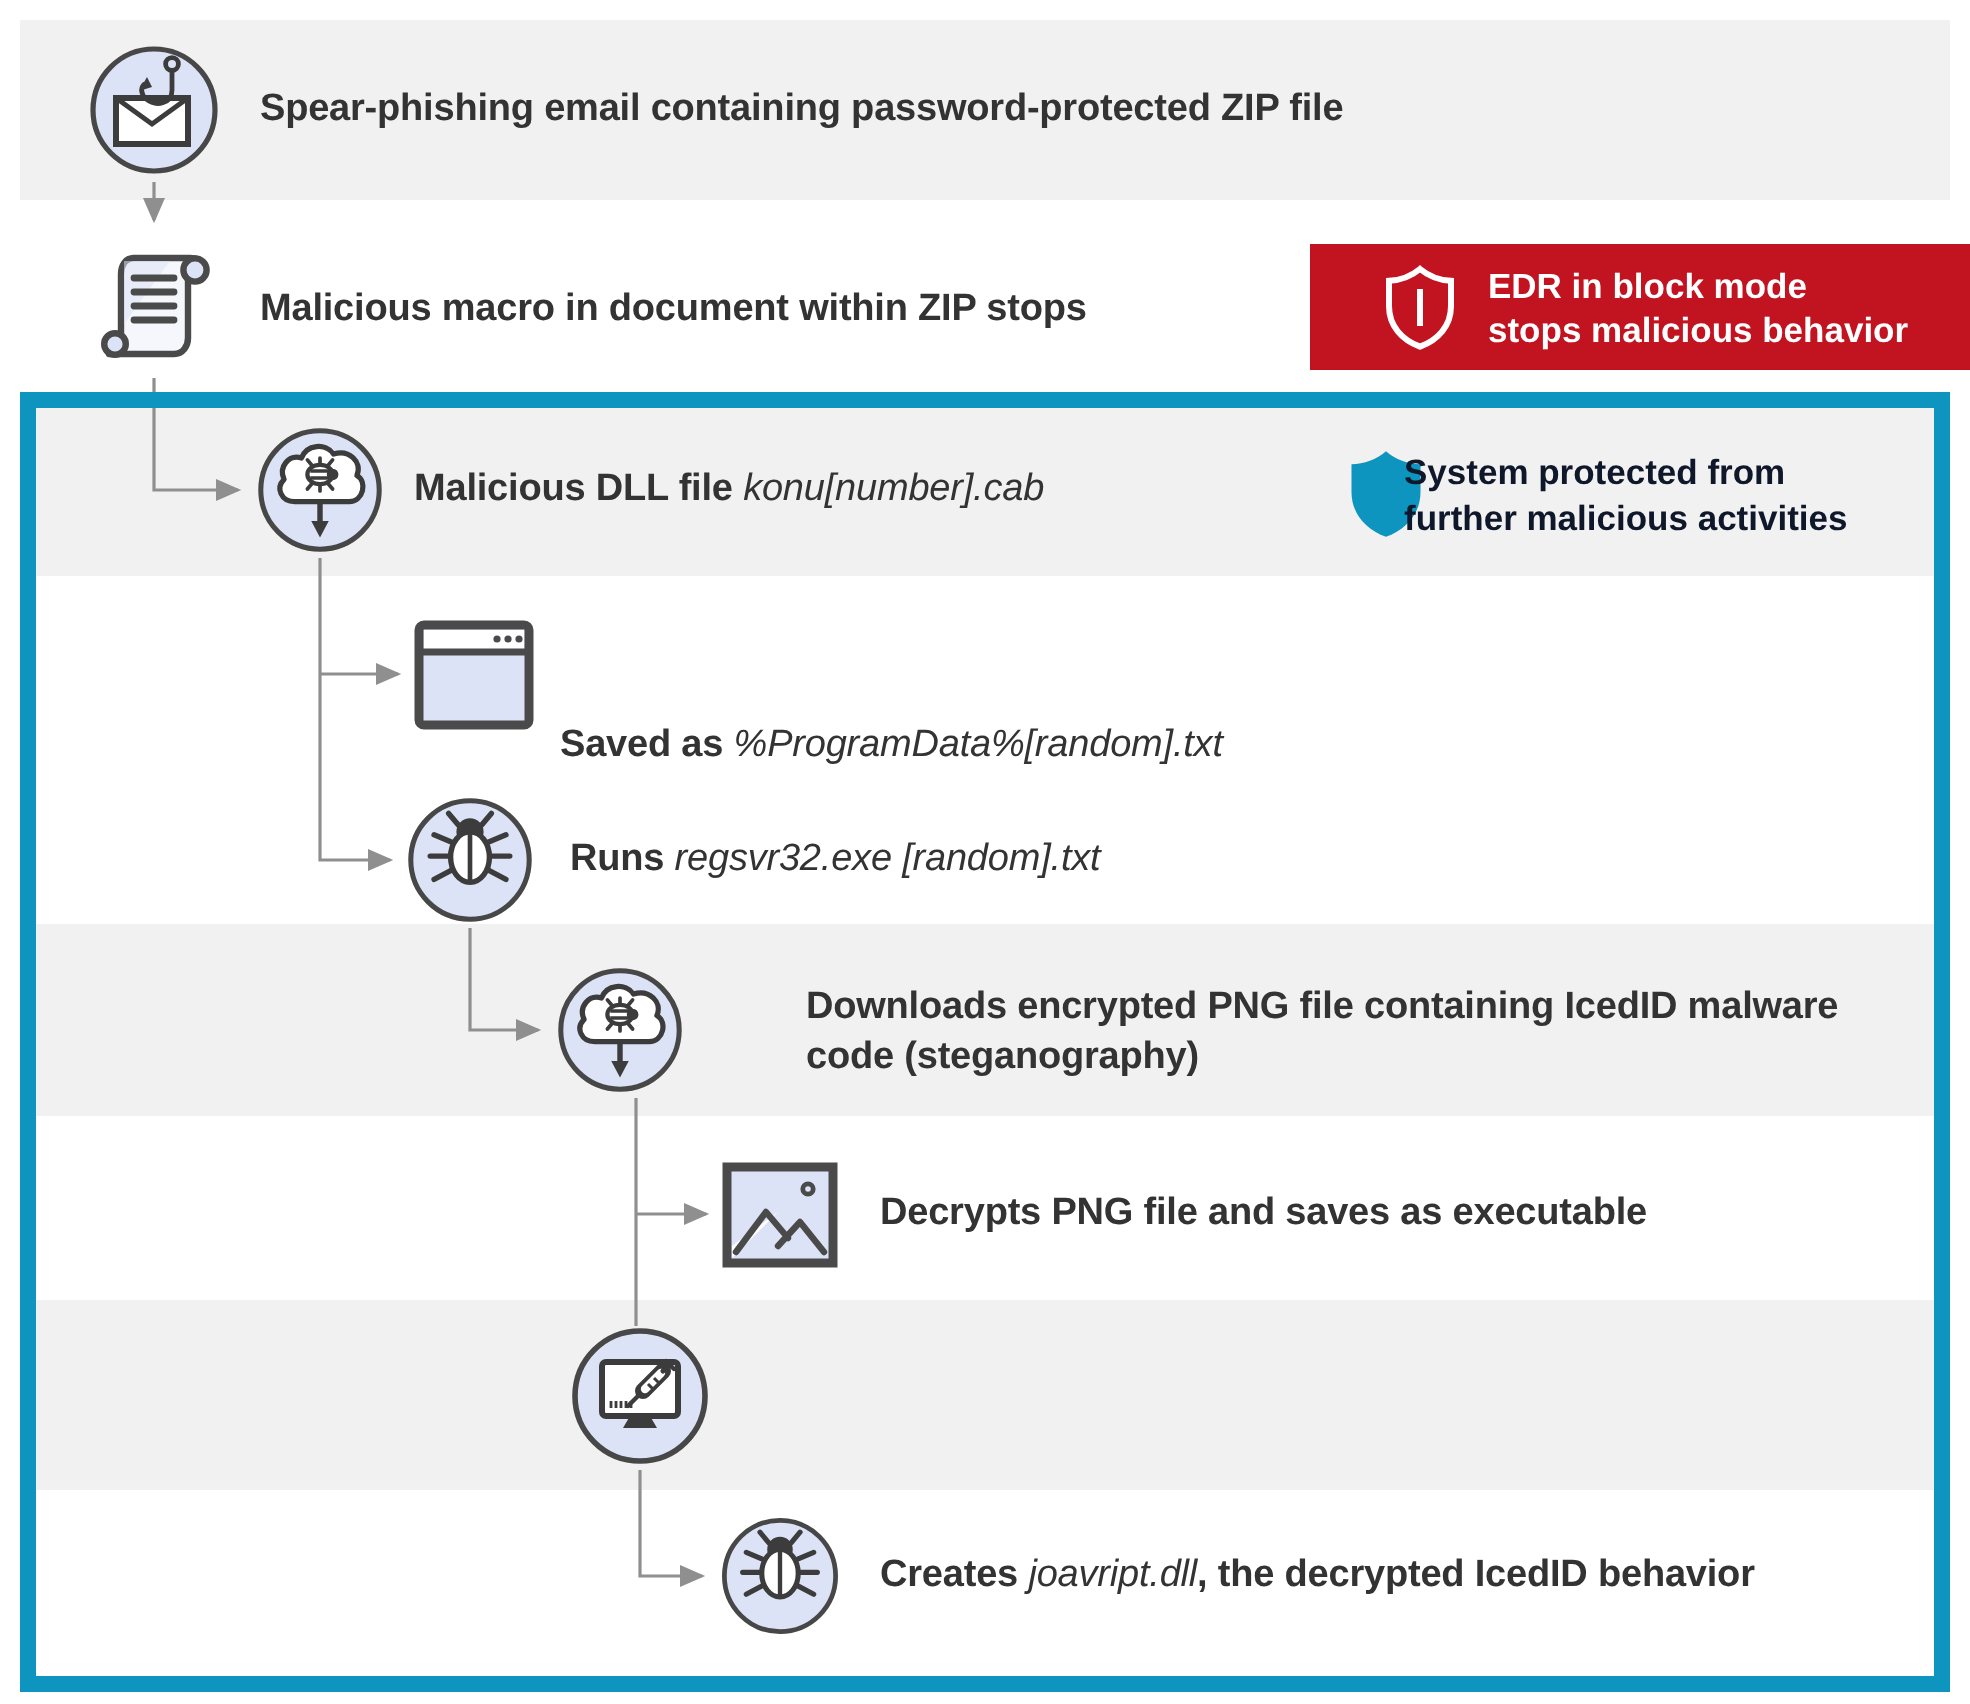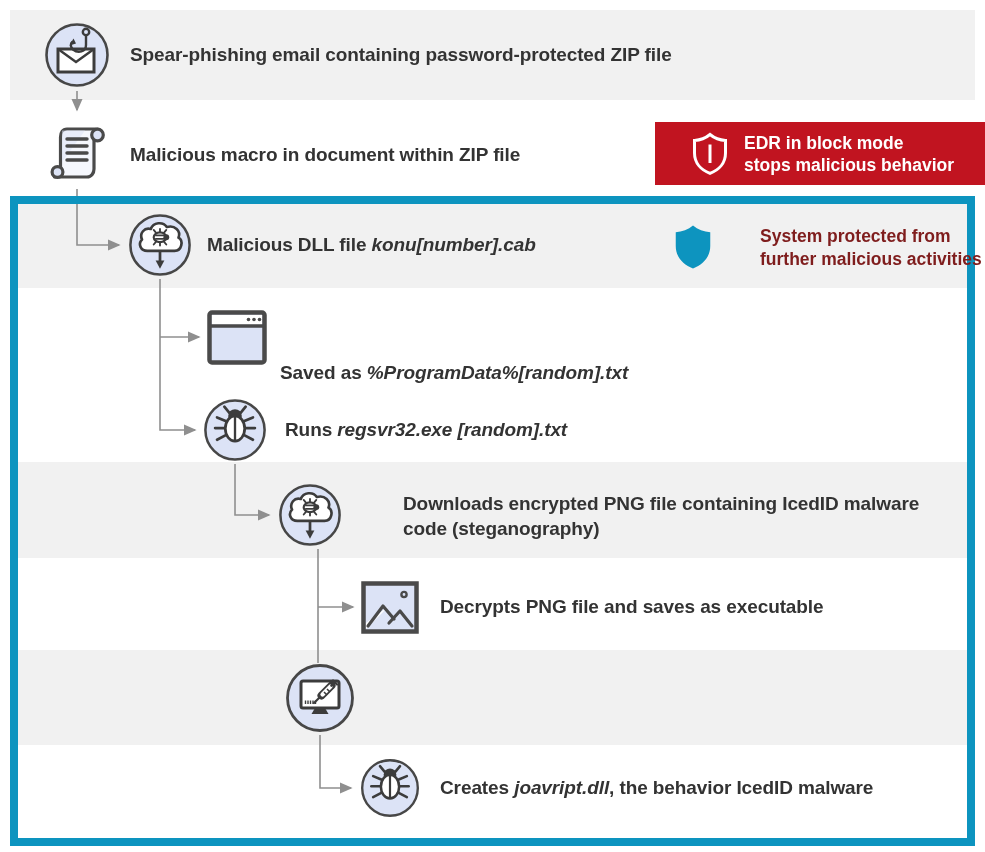--- a/index.html
+++ b/index.html
@@ -13,33 +13,33 @@
   .bluebox{
     position:absolute;left:10px;top:196px;width:965px;height:650px;
     border:8px solid #0D94BF;box-sizing:border-box;background:transparent;z-index:2;
   }
   .icon{position:absolute;z-index:3;}
   .icon svg{display:block;width:100%;height:100%;}
   .label{
     position:absolute;z-index:4;transform:translateY(-50%);
     font-size:19px;font-weight:700;color:#333;white-space:nowrap;letter-spacing:-0.1px;
   }
-  .label em{font-style:italic;font-weight:700;}
+  .label em{font-style:italic;font-weight:400;}
   .label.wrap{white-space:normal;line-height:25px;}
   .redbox{
     position:absolute;left:655px;top:122px;width:320px;height:63px;background:#C11420;
     z-index:3;display:flex;align-items:center;padding-left:20px;
   }
   .redbox .shield{width:40px;height:44px;margin-left:15px;flex:0 0 auto;}
   .redbox-text{
     margin-left:14px;color:#fff;font-size:17.5px;font-weight:700;line-height:22px;white-space:nowrap;
   }
   .bluecallout{
-    position:absolute;left:760px;top:248px;transform:translateY(-50%);z-index:4;
-    color:#7f1d1d;font-size:17.5px;font-weight:700;line-height:23px;white-space:nowrap;
+    position:absolute;left:702px;top:248px;transform:translateY(-50%);z-index:4;
+    color:#0f172a;font-size:17.5px;font-weight:700;line-height:23px;white-space:nowrap;
   }
 </style>
 </head>
 <body>
 
 <div class="canvas">
 
   <div class="band" style="left:10px;top:10px;width:965px;height:90px;"></div>
   <div class="band" style="left:18px;top:204px;width:949px;height:84px;"></div>
   <div class="band" style="left:18px;top:462px;width:949px;height:96px;"></div>
@@ -217,21 +217,21 @@
     <svg viewBox="0 0 40 44">
       <path d="M20 1.5 C15.5 5.5 9.5 7.6 3.5 7.8 V21 C3.5 31.5 10.5 39 20 42.5 C29.5 39 36.5 31.5 36.5 21 V7.8 C30.5 7.6 24.5 5.5 20 1.5 Z" fill="#0D94BF"></path>
     </svg>
   </div>
 
   <div class="label" style="left:130px;top:55px;">
     <span>Spear-phishing email containing password-protected ZIP file</span>
   </div>
 
   <div class="label" style="left:130px;top:155px;">
-    <span>Malicious macro in document within ZIP file</span>
+    <span>Malicious macro in document within ZIP stops</span>
   </div>
 
   <div class="label" style="left:207px;top:245px;">
     <span>Malicious DLL file </span><em>konu[number].cab</em>
   </div>
 
   <div class="label" style="left:280px;top:337px;margin-top:36px;">
     <span>Saved as </span><em>%ProgramData%[random].txt</em>
   </div>
 
@@ -242,21 +242,21 @@
   <div class="label wrap" style="left:360px;top:516px;width:560px;margin-left:43px;">
     <span>Downloads encrypted PNG file containing IcedID malware code (steganography)</span>
   </div>
 
   <div class="label" style="left:440px;top:607px;">
     <span>Decrypts PNG file and saves as executable</span>
   </div>
 
 
   <div class="label" style="left:440px;top:788px;">
-    <span>Creates </span><em>joavript.dll</em><span>, the behavior IcedID malware</span>
+    <span>Creates </span><em>joavript.dll</em><span>, the decrypted IcedID behavior</span>
   </div>
 
   <div class="redbox">
     <div class="shield">
       <svg viewBox="0 0 40 44">
         <path d="M20 2.5 C15.5 6.2 9.8 8.2 4.5 8.4 V21 C4.5 31 11 38 20 41.3 C29 38 35.5 31 35.5 21 V8.4 C30.2 8.2 24.5 6.2 20 2.5 Z" fill="none" stroke="#fff" stroke-width="3"></path>
         <path d="M20 12.5 V31" stroke="#fff" stroke-width="3"></path>
       </svg>
     </div>
     <div class="redbox-text">

